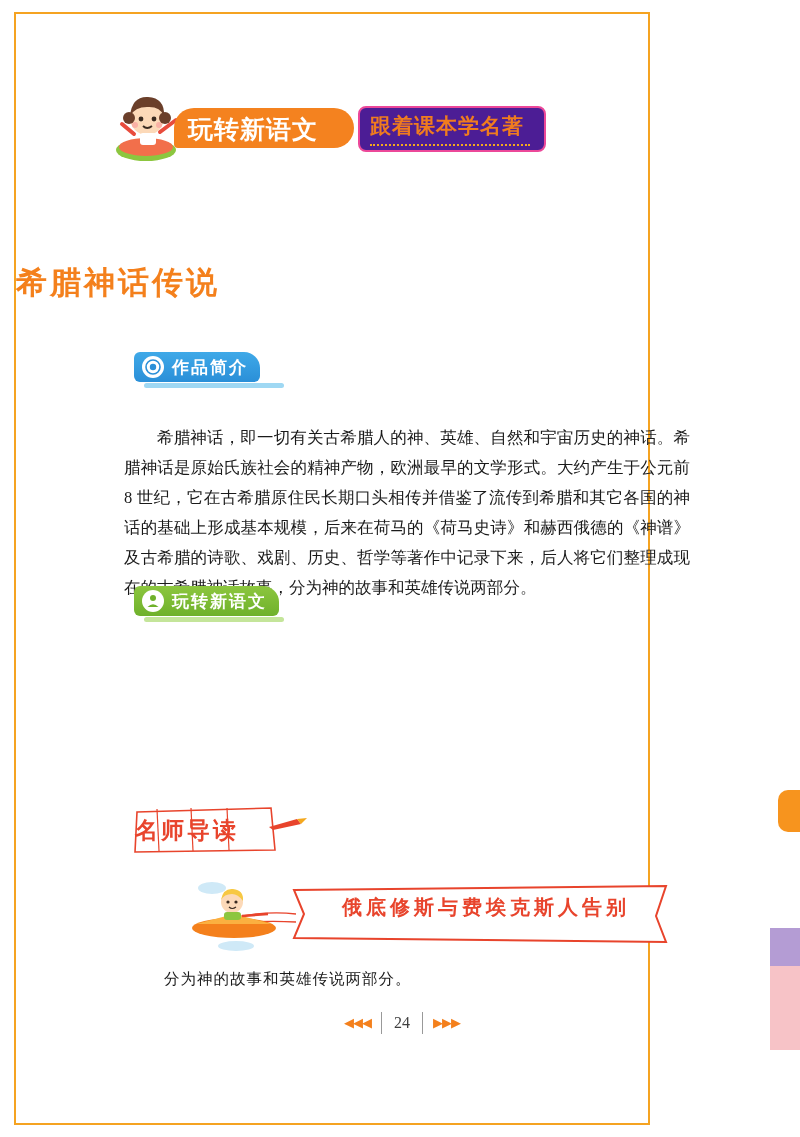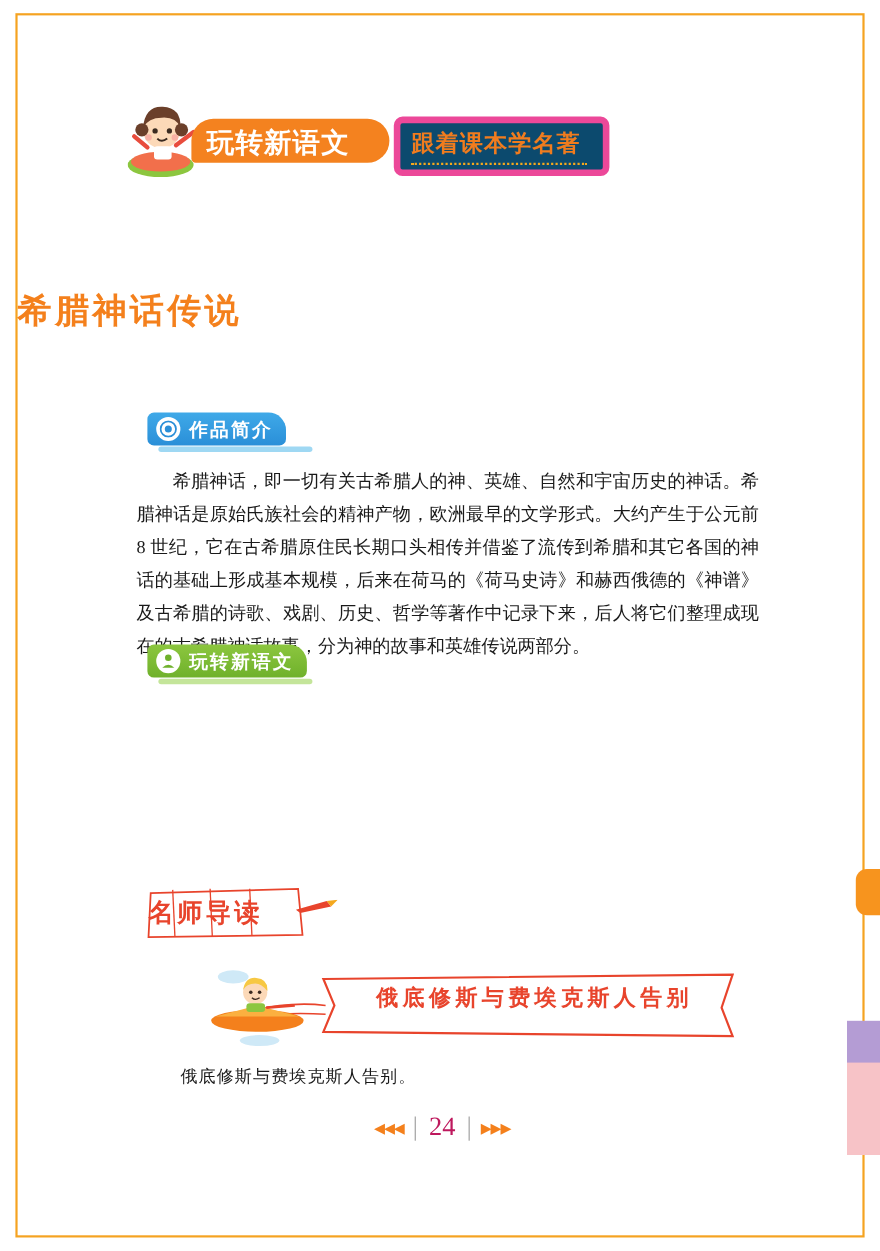--- a/index.html
+++ b/index.html
@@ -13,21 +13,21 @@
     font-family: "Liberation Serif", serif;
     position: relative;
     overflow: hidden;
   }
 
   
   .page {
     position: absolute;
     left: 14px;
     top: 12px;
-    width: 772px;
+    width: 636px;
     height: 1113px;
     background: #ffffff;
     border: 2px solid #f5a321;
     box-sizing: border-box;
   }
 
   
   .header {
     position: absolute;
     left: 100px;
@@ -60,23 +60,23 @@
     font-size: 25px;
     color: #ffffff;
     letter-spacing: 1px;
   }
   .logo-sub {
     position: absolute;
     left: 242px;
     top: 14px;
     width: 184px;
     height: 42px;
-    border: 6px solid #ec4899;
+    border: 2px solid #ec4899;
     border-radius: 8px;
-    background: #0c4a6e;
+    background: #4c1d95;
   }
   .logo-sub span {
     position: absolute;
     left: 10px;
     top: 4px;
     font-family: "DejaVu Sans", sans-serif;
     font-weight: bold;
     font-size: 21px;
     color: #f07c1e;
     letter-spacing: 1px;
@@ -129,21 +129,20 @@
     font-weight: bold;
     font-size: 17px;
     color: #ffffff;
     letter-spacing: 2px;
     padding-right: 12px;
   }
   .tab-blue {
     left: 118px;
     top: 338px;
     background: linear-gradient(180deg,#3fa9e8 0%, #2a8fd8 100%);
-    margin-top: 23px;
   }
   .tab-blue .underline, .tab-green .underline {
     position: absolute;
     left: 10px;
     bottom: -6px;
     width: 140px;
     height: 5px;
     border-radius: 3px;
   }
   .tab-blue .underline { background: #9fd8f3; }
@@ -248,22 +247,22 @@
     font-size: 13px;
     letter-spacing: -1px;
   }
   .footer .bar {
     width: 1px;
     height: 22px;
     background: #999;
   }
   .footer .pagenum {
     font-family: "Liberation Serif", serif;
-    font-size: 24px;
-    color: #be185d;
+    font-size: 16px;
+    color: #404040;
     padding: 0 2px;
   }
 
   
   .edge-orange {
     position: absolute;
     right: 0;
     top: 790px;
     width: 22px;
     height: 42px;
@@ -379,21 +378,21 @@
       <circle cx="52" cy="18" r="1.6" fill="#3a2a20"></circle>
       <circle cx="60" cy="18" r="1.6" fill="#3a2a20"></circle>
       <path d="M53 23 Q56 26 60 23" stroke="#3a2a20" stroke-width="1.2" fill="none"></path>
       <rect x="48" y="28" width="17" height="8" rx="3" fill="#8cc63f"></rect>
       <path d="M66 32 L92 30" stroke="#e8442c" stroke-width="2.5"></path>
     </svg>
 
     <div class="banner-text">俄底修斯与费埃克斯人告别</div>
   </div>
 
-  <div class="body-line">俄底修斯与费埃克斯人告别。</div>
+  <div class="body-line">分为神的故事和英雄传说两部分。</div>
 
   <div class="footer">
     <span class="arrows">◀◀◀</span>
     <span class="bar"></span>
     <span class="pagenum">24</span>
     <span class="bar"></span>
     <span class="arrows">▶▶▶</span>
   </div>
 
 </div>

